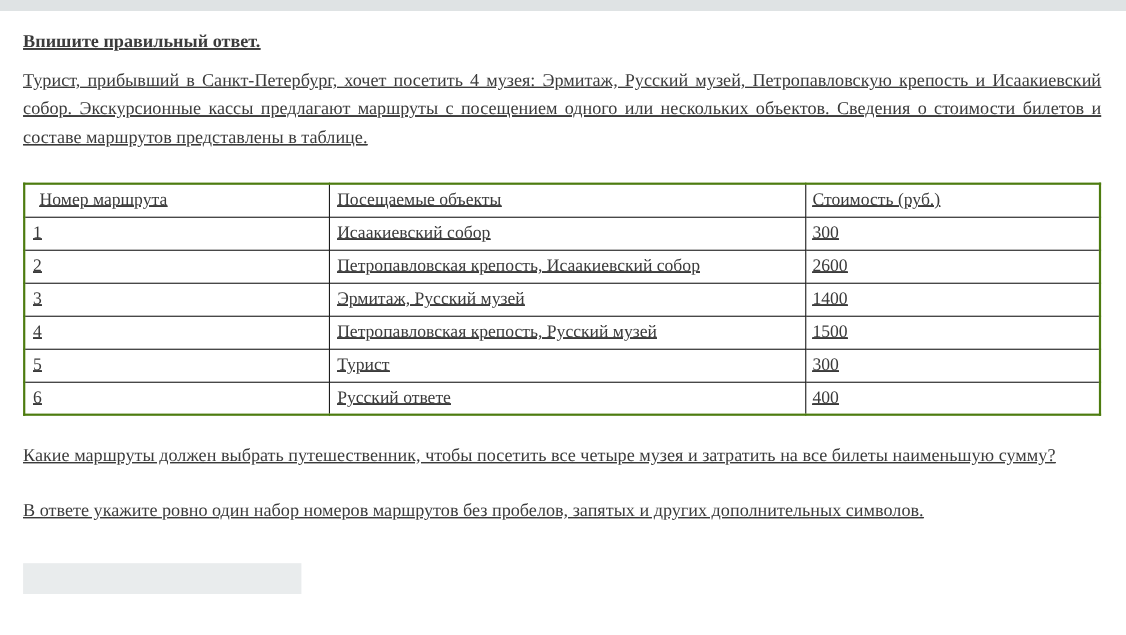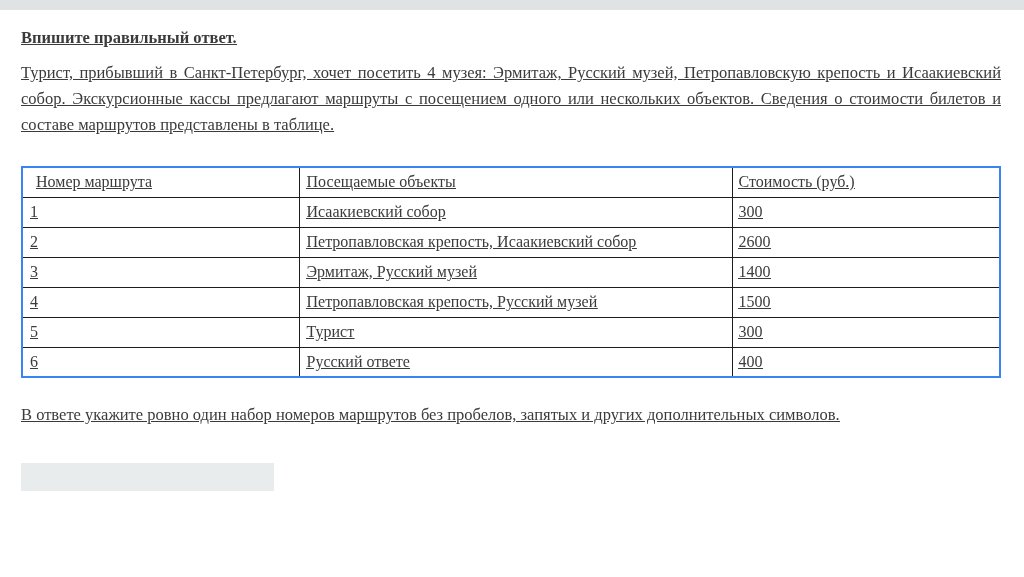--- a/index.html
+++ b/index.html
@@ -27,21 +27,21 @@
   .intro {
     margin-top: 12px;
     font-size: 16.5px;
     line-height: 26px;
     text-align: justify;
   }
   table.routes {
     margin-top: 28px;
     width: 980px;
     border-collapse: collapse;
-    border: 2px solid #3b82f6;
+    border: 2px solid #4d7c0f;
     table-layout: fixed;
   }
   table.routes th, table.routes td {
     border: 1px solid #1c1c1c;
     height: 30px;
     font-size: 16px;
     font-weight: normal;
     text-align: left;
     vertical-align: middle;
     padding: 2px 6px;
@@ -120,18 +120,19 @@
         </tr>
         <tr>
           <td>6</td>
           <td>Русский ответе</td>
           <td>400</td>
         </tr>
       </tbody>
   </table>
 
   <div class="question-block">
+    <div class="question-text">Какие маршруты должен выбрать путешественник, чтобы посетить все четыре музея и затратить на все билеты наименьшую сумму?</div>
     <div class="instruction-text">В ответе укажите ровно один набор номеров маршрутов без пробелов, запятых и других дополнительных символов.</div>
   </div>
 
   <input type="text" class="answer-input" placeholder="" style="">
 
 </div>
 
 </body></html>

